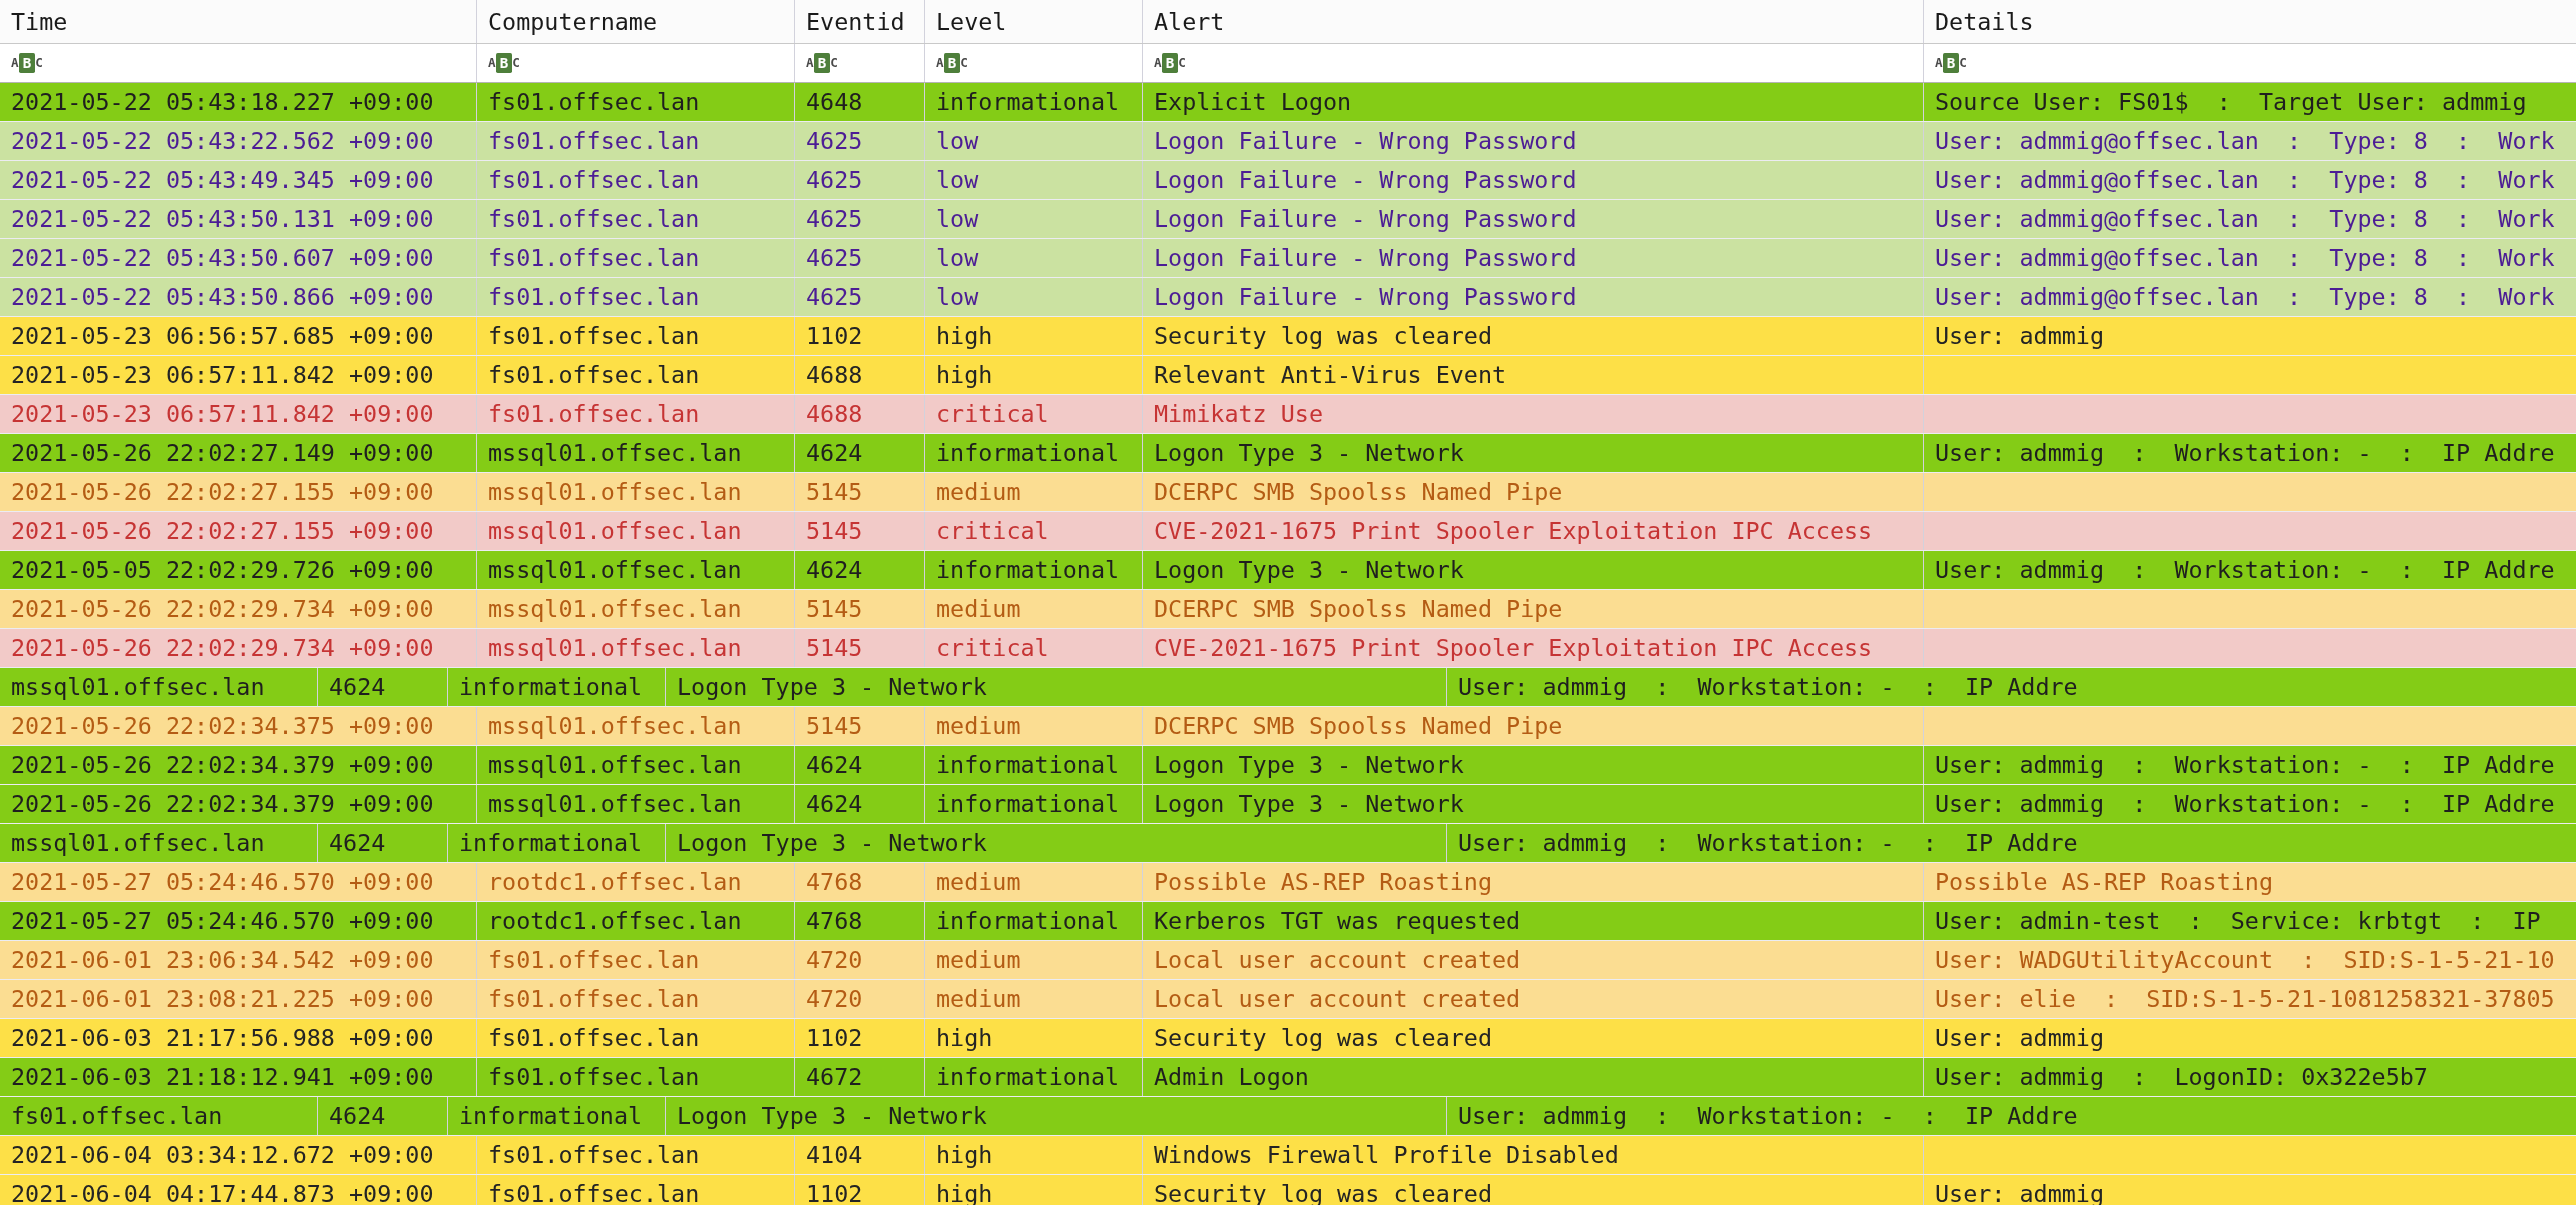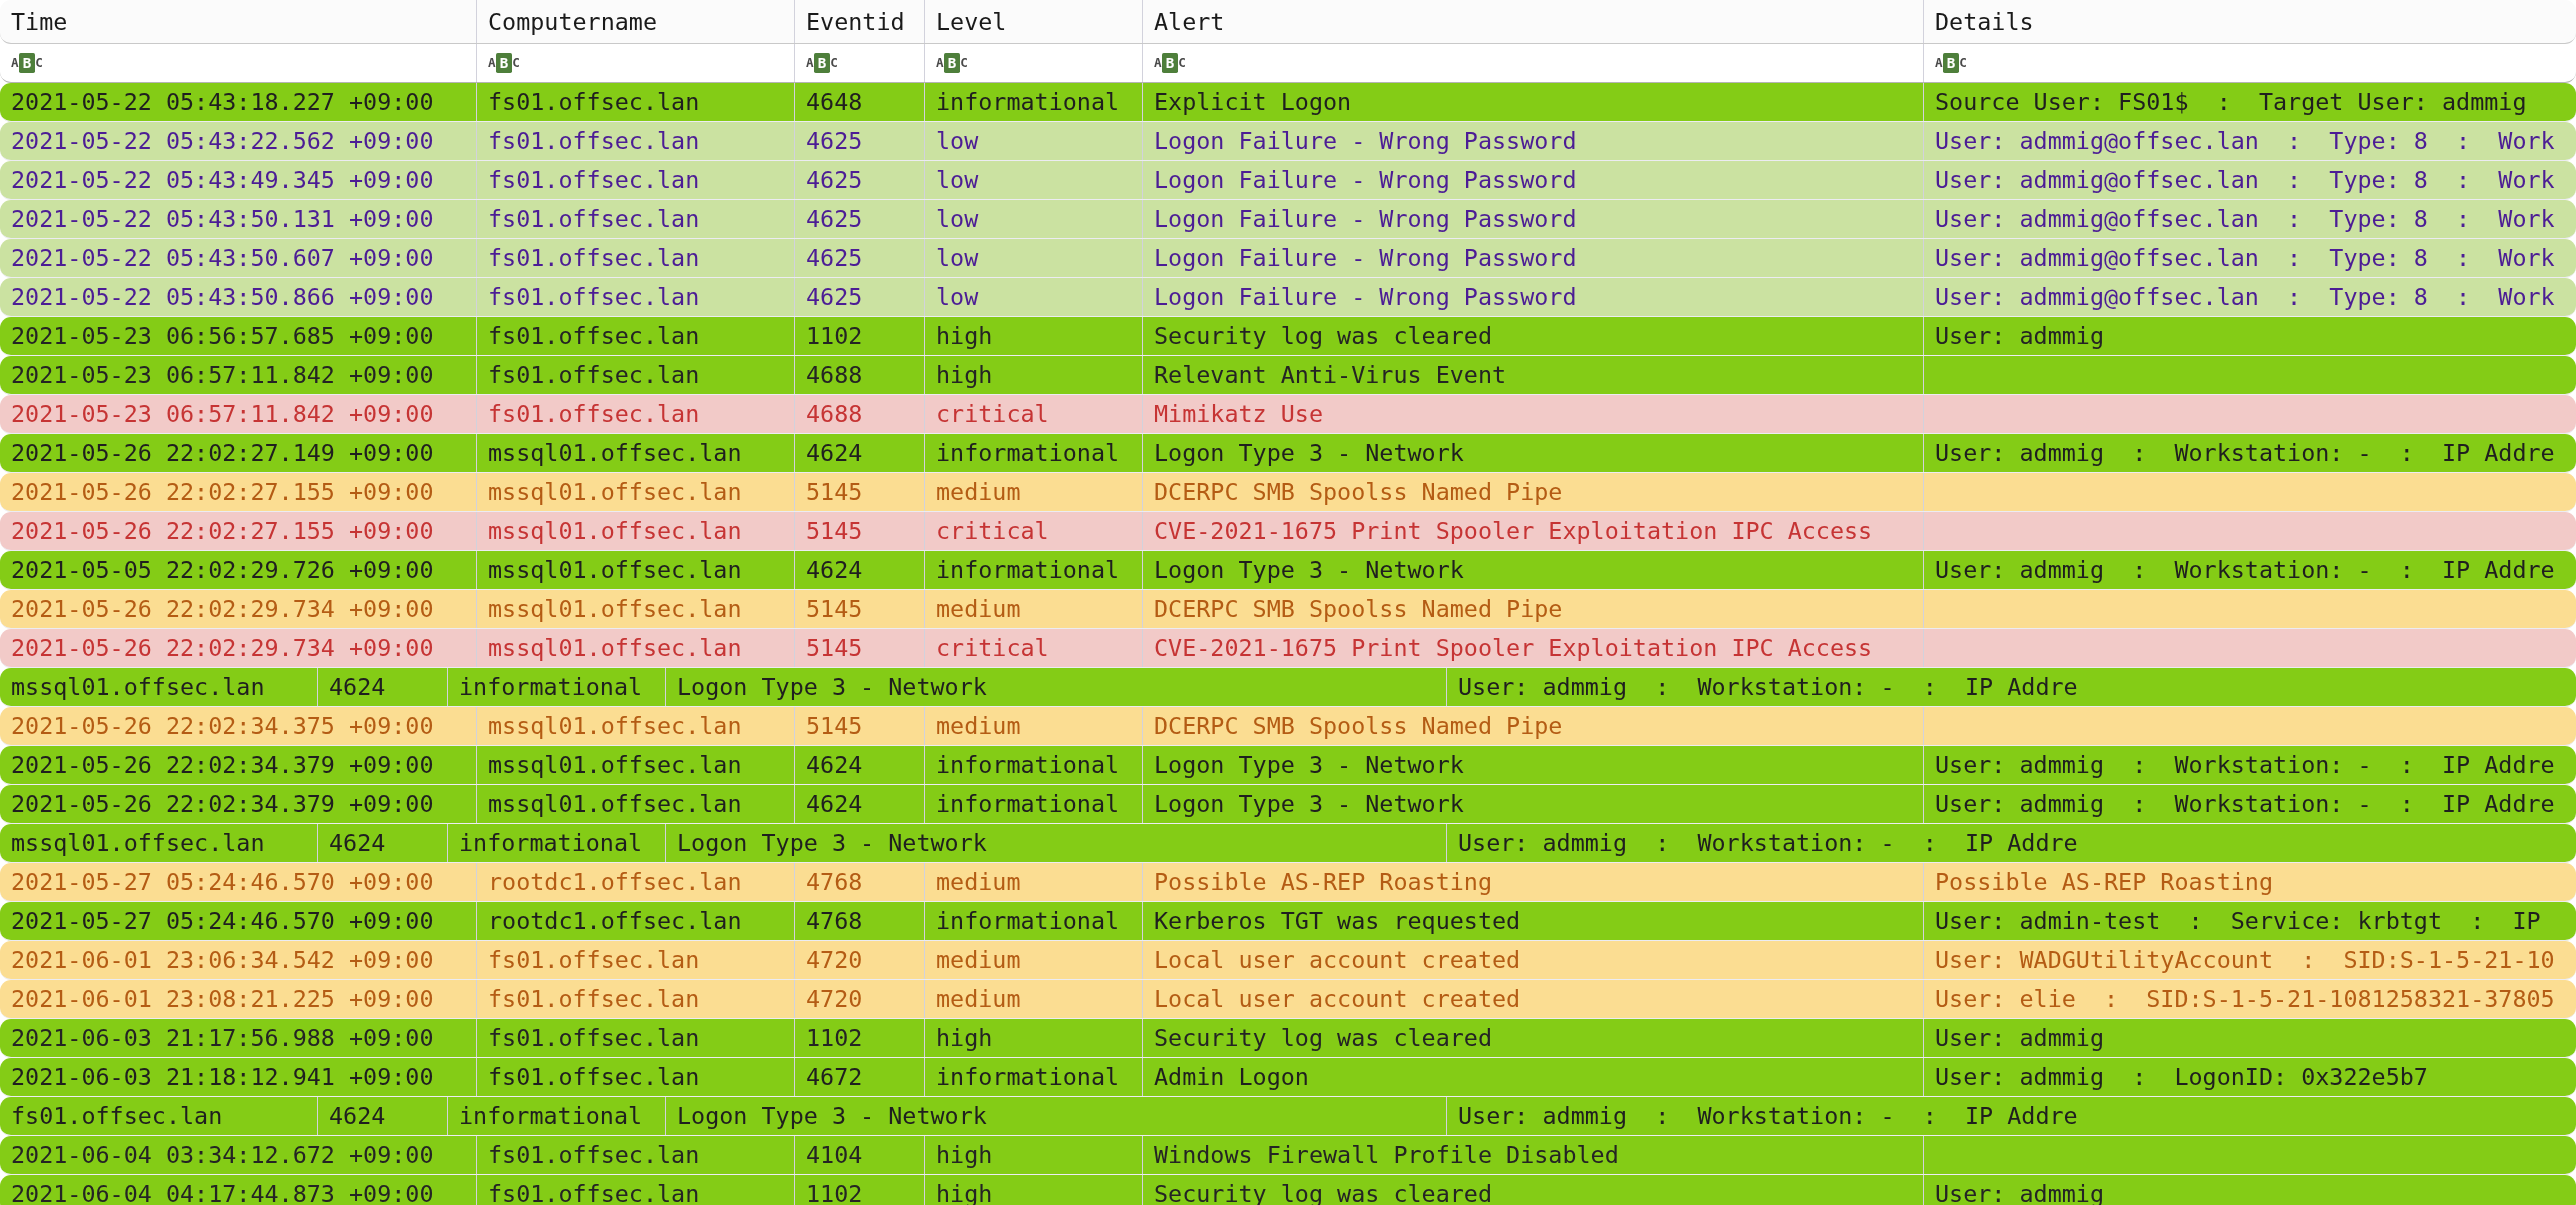--- a/index.html
+++ b/index.html
@@ -2,21 +2,21 @@
 <html style="font-size:13.4px"><head>
 <meta charset="utf-8">
 <style>
   html,body{margin:0;padding:0;background:#ffffff;}
   body{
     width:2576px;height:1206px;overflow:hidden;
     font-family:"DejaVu Sans Mono","Liberation Mono",monospace;
     -webkit-font-smoothing:antialiased;
   }
   .grid{width:2576px;}
-  .row,.header-row,.filter-row{display:flex;width:2576px;box-sizing:border-box;border-radius:11px;}
+  .row,.header-row,.filter-row{display:flex;width:2576px;box-sizing:border-box;}
   .cell{
     box-sizing:border-box;
     padding-left:11px;
     display:flex;align-items:center;
     white-space:pre;overflow:hidden;
     border-right:0.8px solid #d2d2dc;
     font-size:23.4px;
   }
   
   .c0{width:477px;}
@@ -37,21 +37,21 @@
     height:39px;background:#ffffff;
     border-bottom:0.8px solid #b5b5b5;
   }
 
   .row{height:39px;border-bottom:1.7px solid #ececf2;}
 
   
   .level-informational{background:#84cc16;color:#1f1f1f;}
   .level-low{background:#cbe2a1;color:#4c1d95;}
   .level-medium{background:#fbdd92;color:#b45c14;}
-  .level-high{background:#84cc16;color:#242424;}
+  .level-high{background:#fde047;color:#242424;}
   .level-critical{background:#f2cac8;color:#c63434;}
 
   
   .abc{
     display:inline-flex;align-items:center;
     font-weight:bold;color:#4a4a4a;line-height:1;
   }
   .abc .lt{font-size:12.6px;letter-spacing:0;}
   .abc .mid{
     background:#4e7f3b;color:#ffffff;

